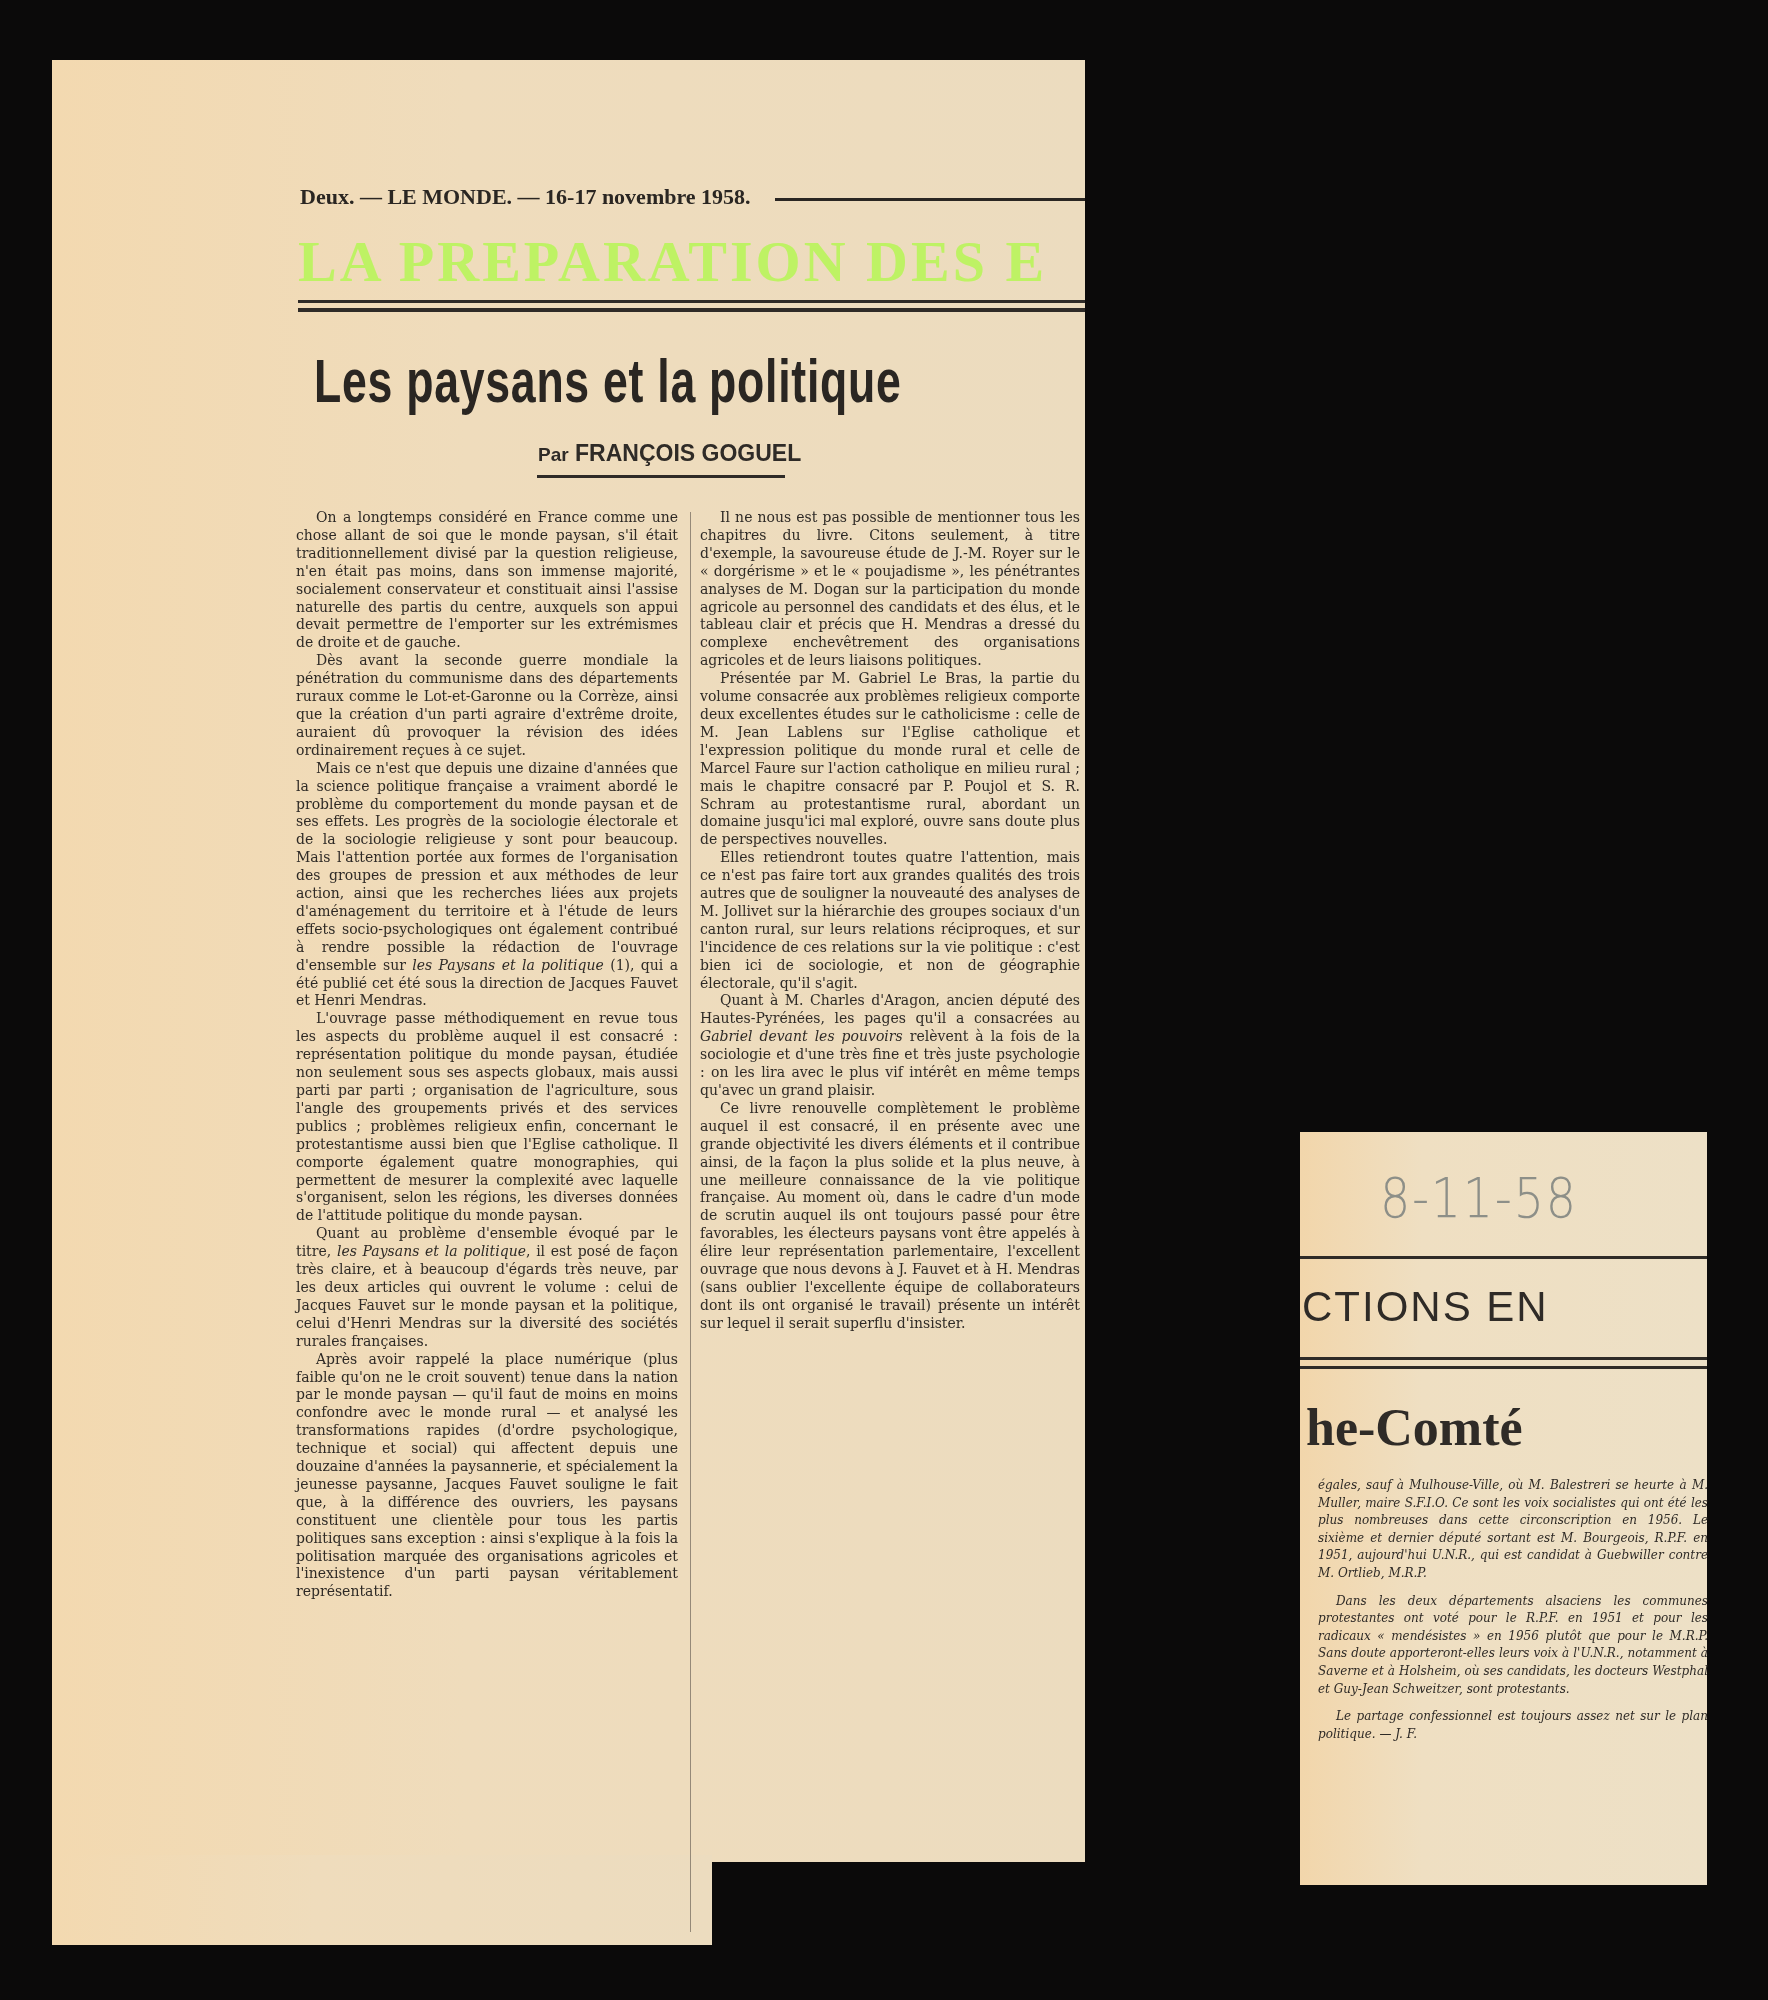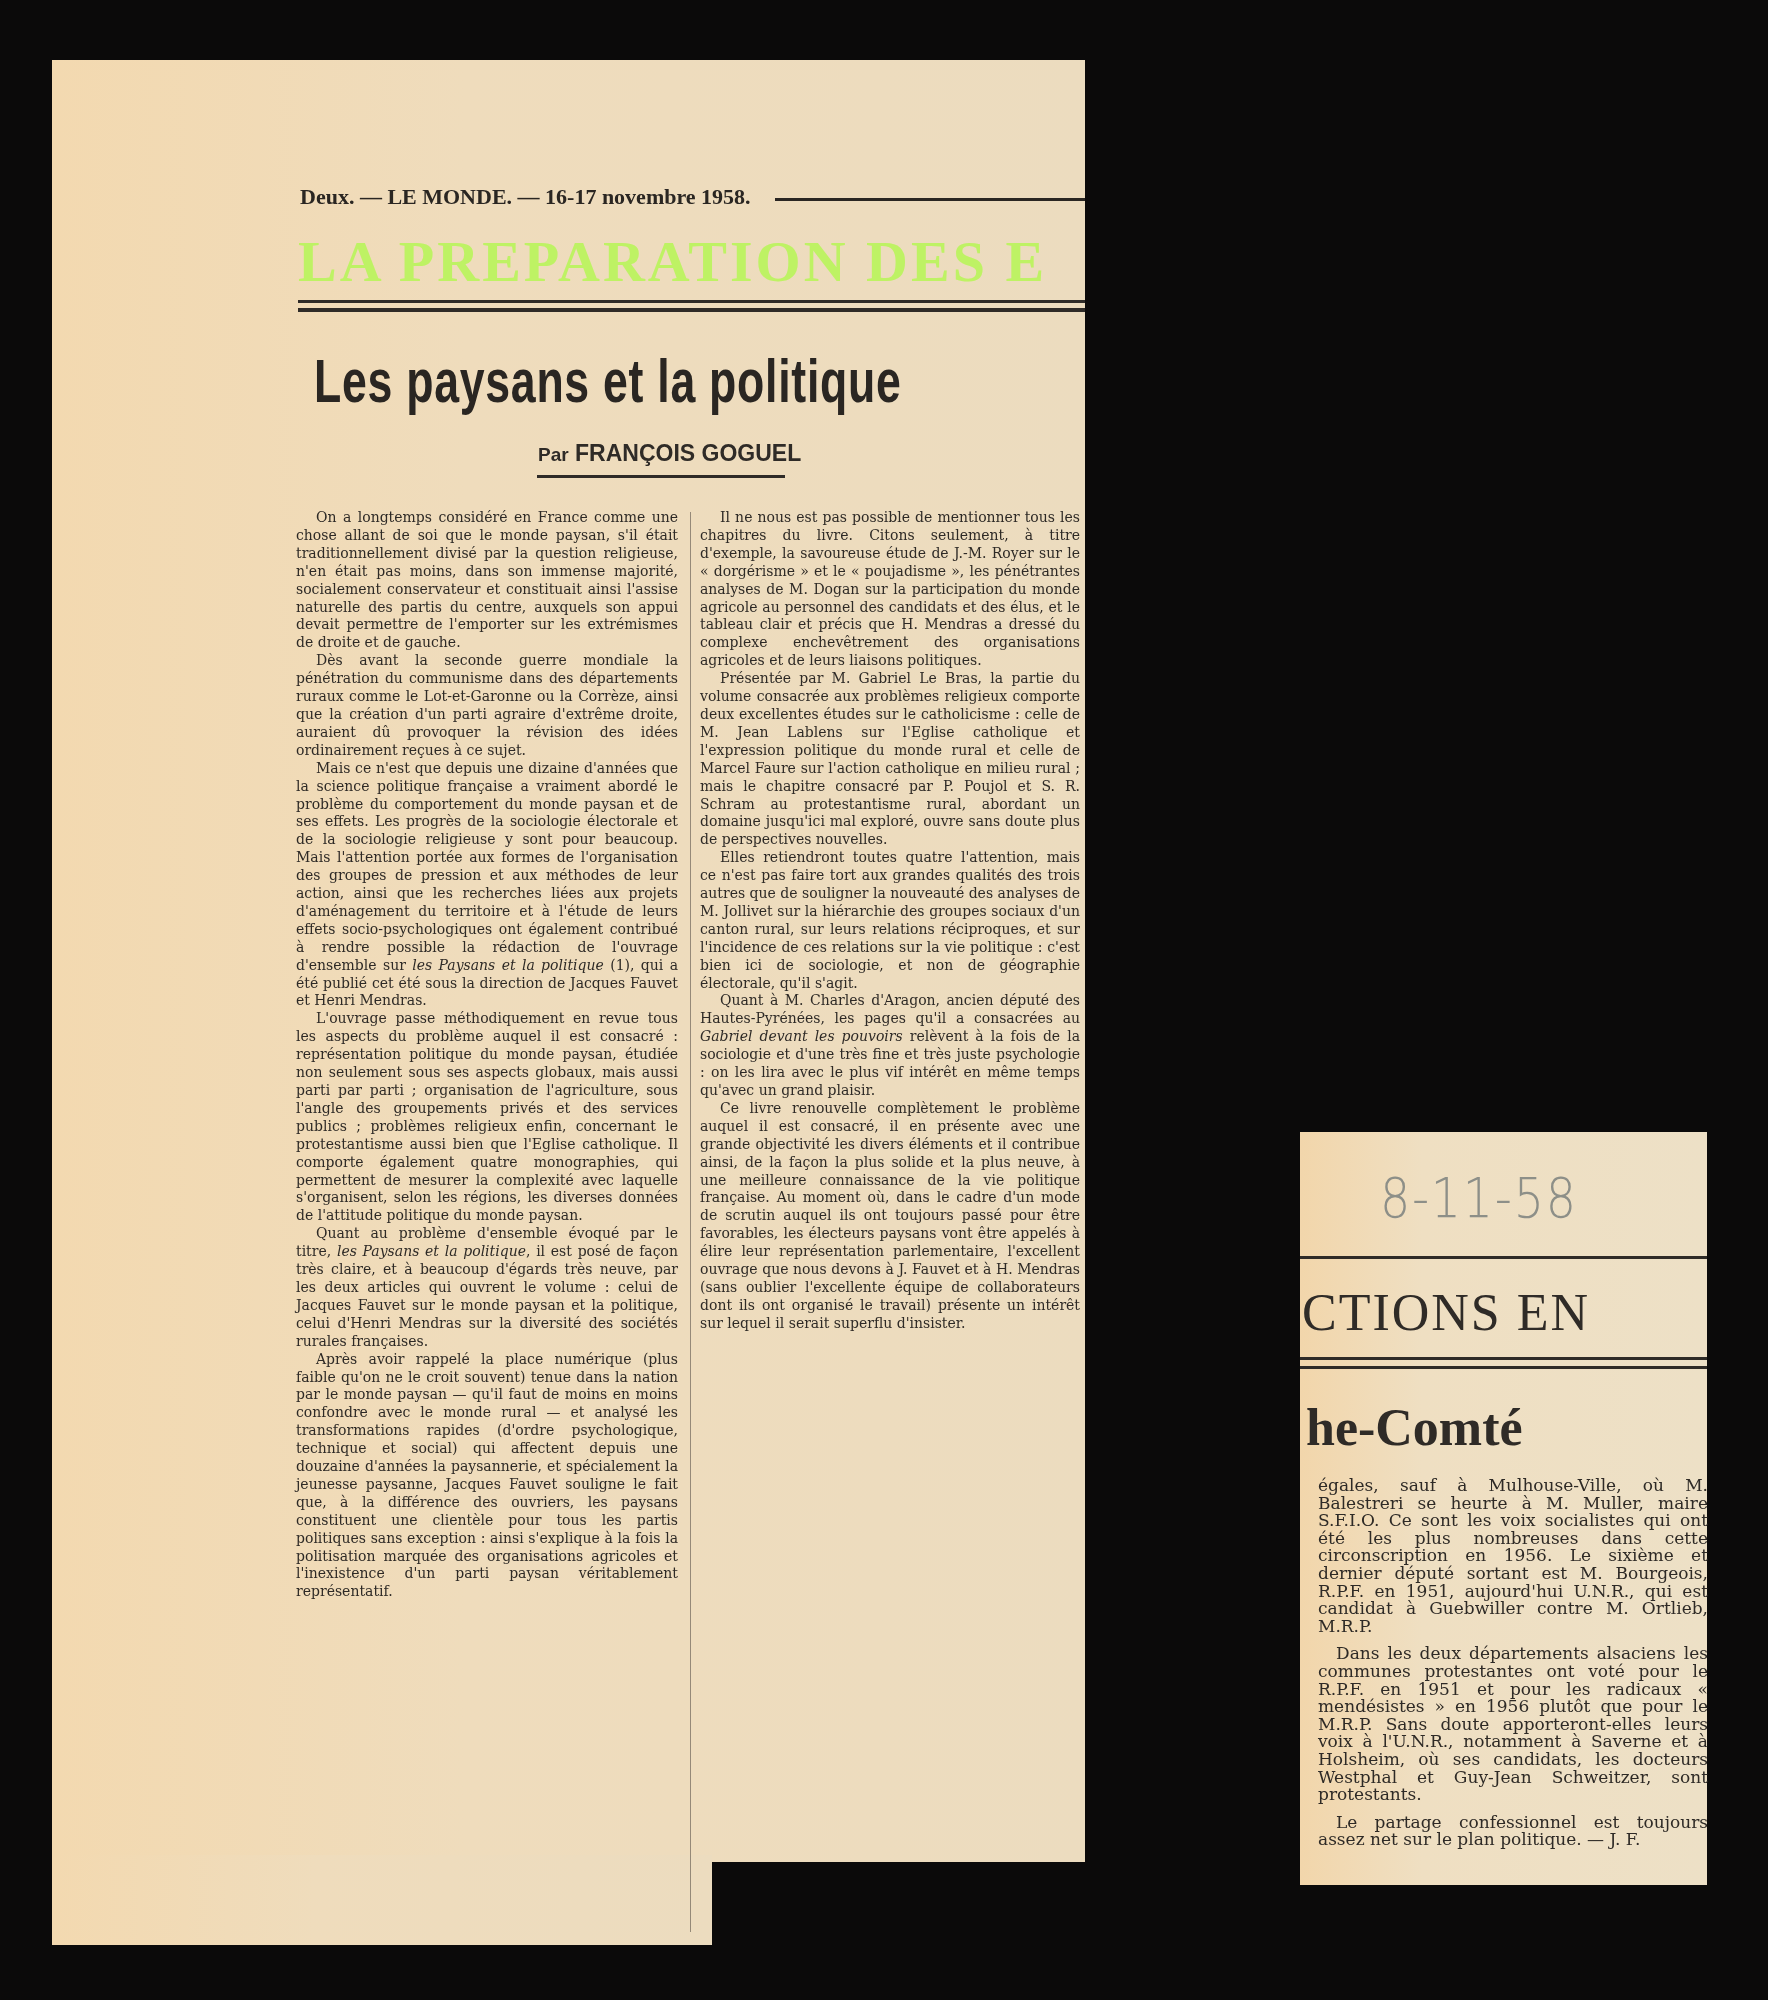--- a/index.html
+++ b/index.html
@@ -58,31 +58,31 @@
 
   .handwritten {
     position: absolute; left: 1380px; top: 1165px;
     font-family: "DejaVu Sans", sans-serif; font-size: 56px; color: #8d8f88;
     font-weight: 300; letter-spacing: 2px; transform: scaleX(0.85); transform-origin: left top;
     white-space: nowrap;
   }
   .r-rule { position: absolute; left: 1300px; width: 407px; height: 3px; background: #2f2b27; }
   .right-section-title {
     position: absolute; left: 1302px; top: 1283px;
-    font-family: Liberation Serif, serif; font-size: 52px; color: #2f2b27;
+    font-family: Liberation Sans, sans-serif; font-size: 42px; color: #2f2b27;
     letter-spacing: 2px; white-space: nowrap;
   }
   .right-headline {
     position: absolute; left: 1306px; top: 1398px;
     font-family: "Liberation Serif", serif; font-weight: bold; font-size: 52px; color: #2f2b27;
     white-space: nowrap;
   }
   #col-right {
     left: 1318px; top: 1477px; width: 390px;
-    font-size: 17px; line-height: 17.6px;
+    font-style: italic; font-size: 12px; line-height: 17.6px;
   }
   #col-right p { text-indent: 18px; margin-bottom: 10px; }
   #col-right p.first { text-indent: 0; }
 
   .logo {
     position: absolute; left: 1612px; top: 1996px; width: 156px; height: 107px; font-weight: bold;
   }
   .logo-mark {
     font-family: "DejaVu Sans", sans-serif; font-size: 58px; color: #d1232e;
     letter-spacing: -3px; line-height: 58px; position: absolute; left: 0; top: 0;

